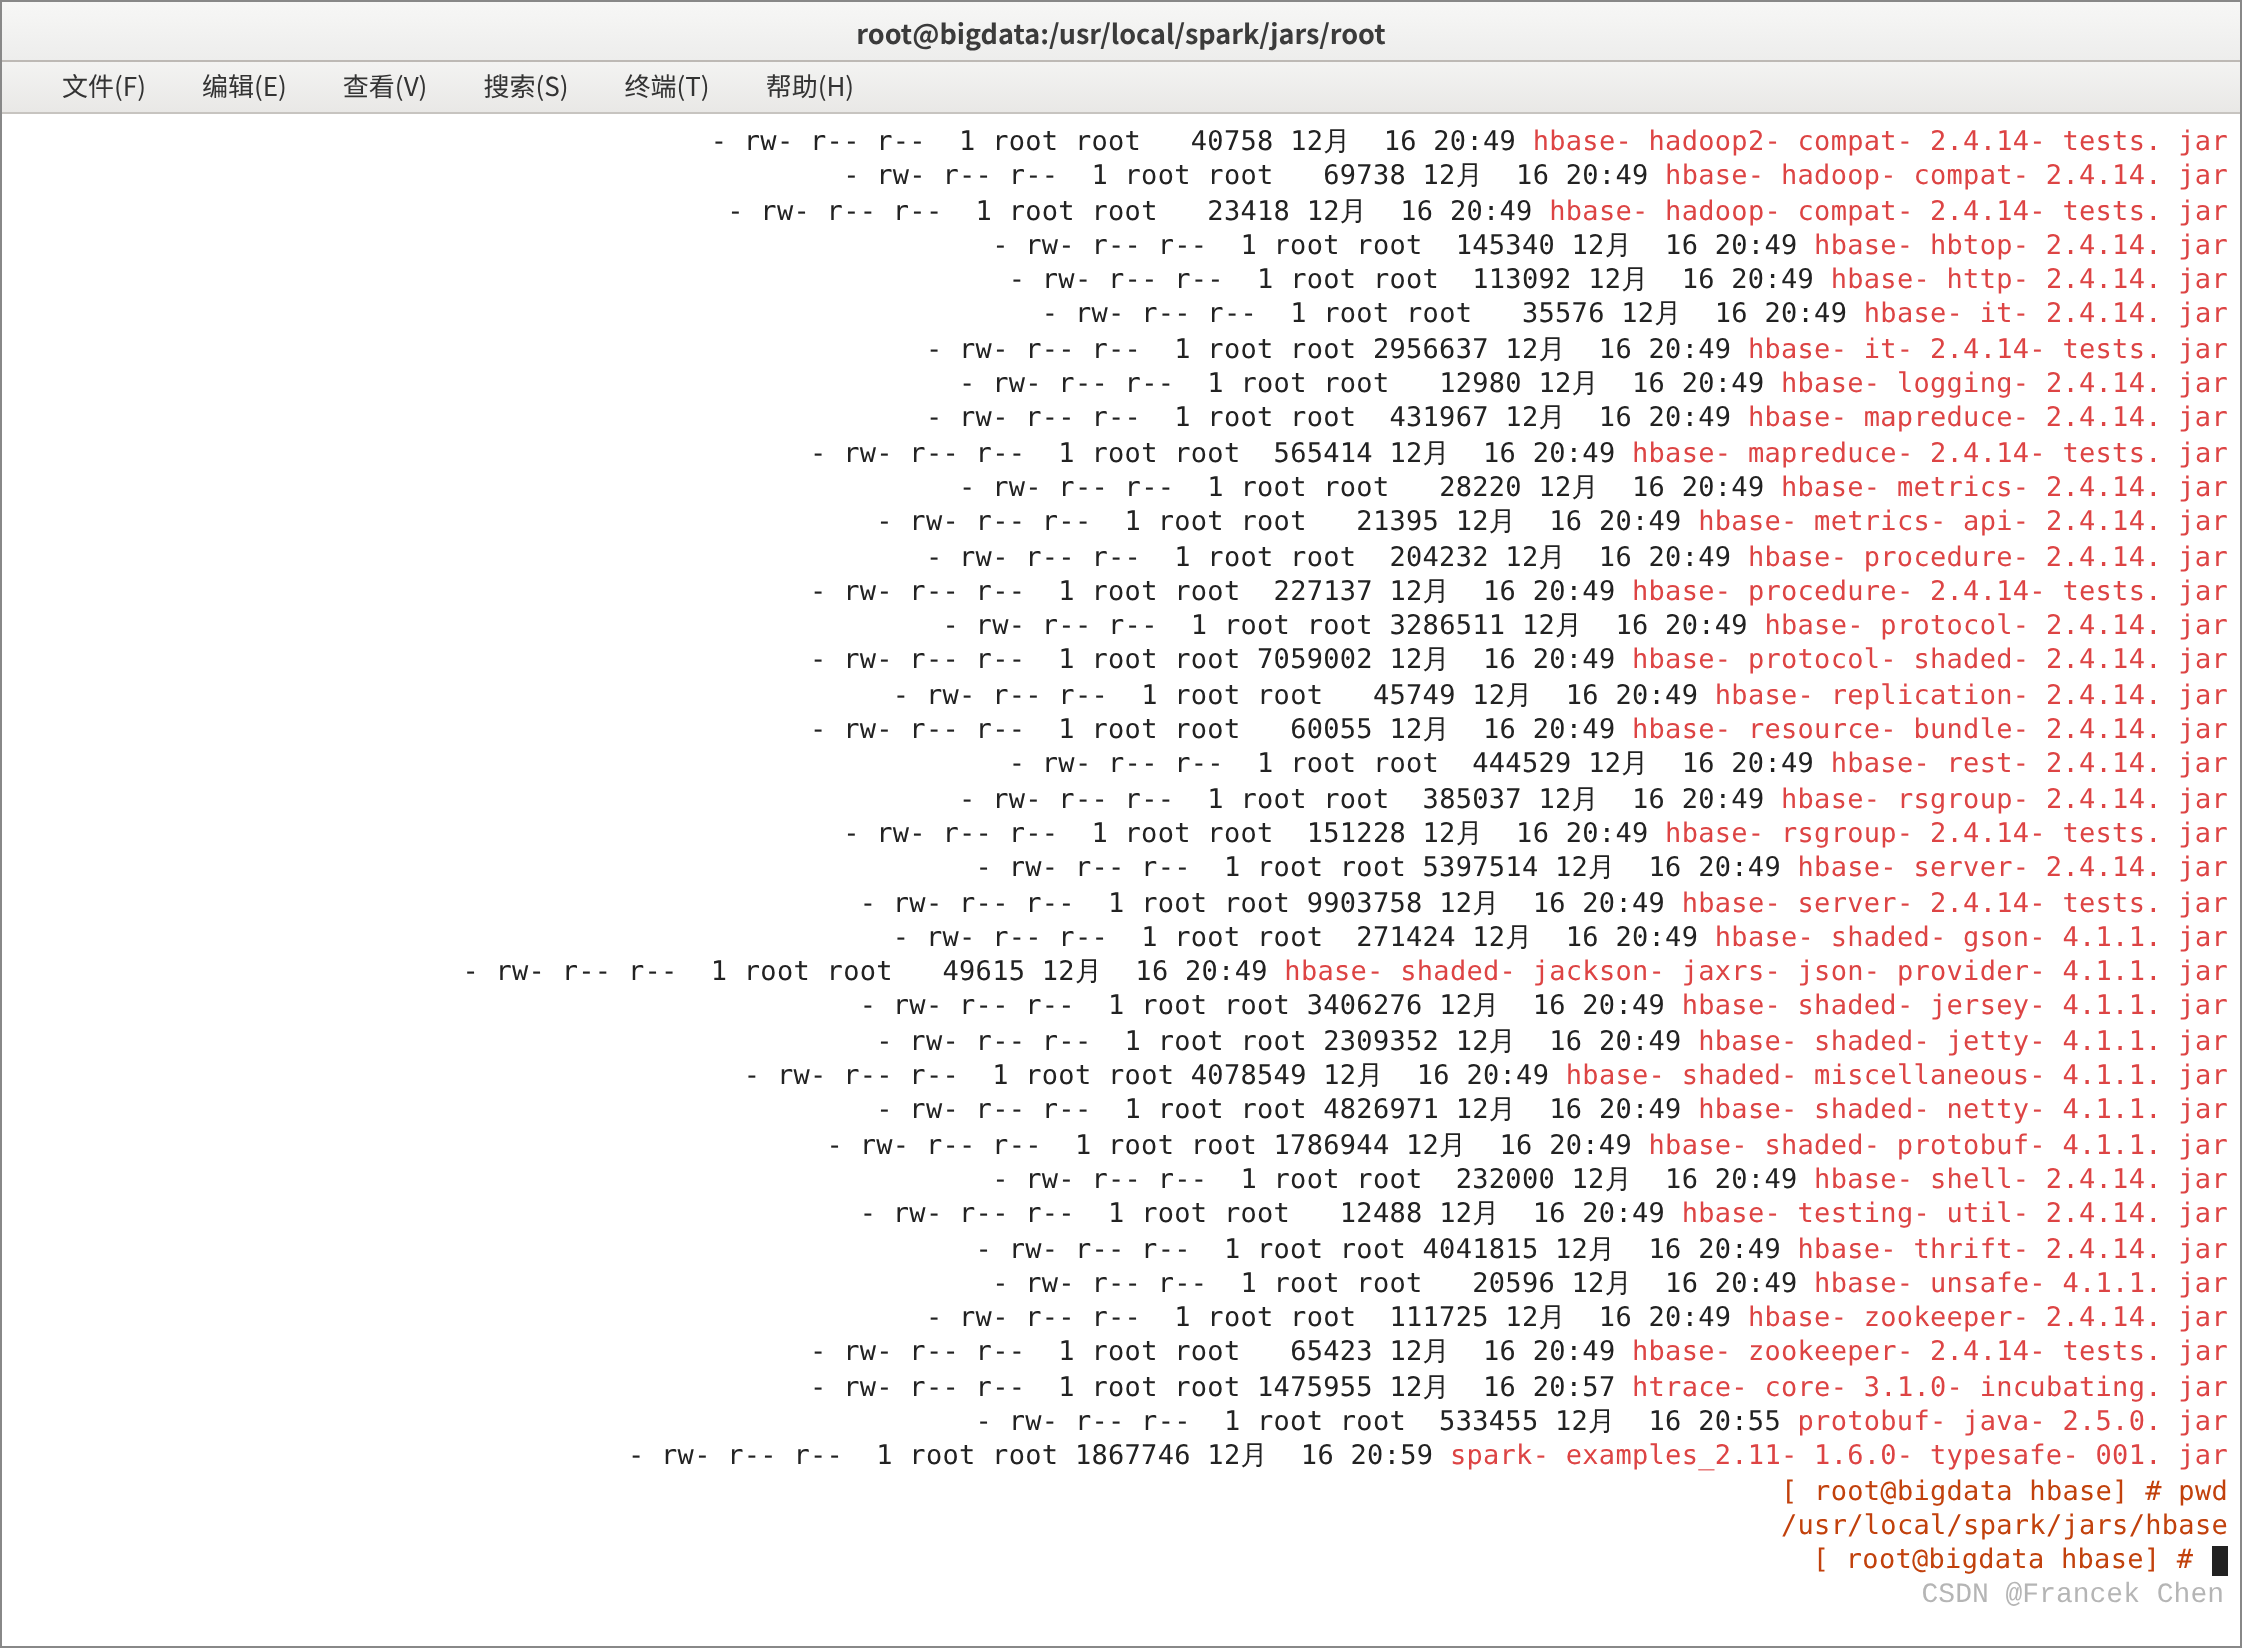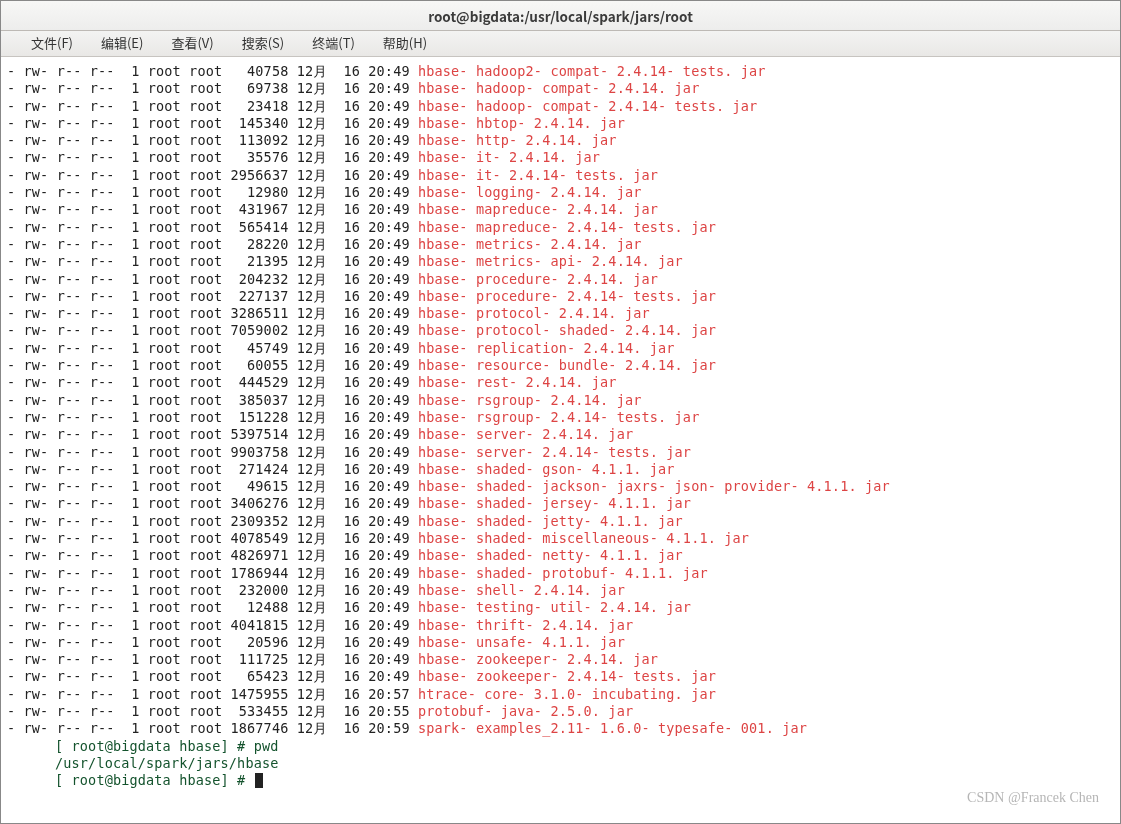--- a/index.html
+++ b/index.html
@@ -41,36 +41,36 @@
   .terminal {
     padding: 6px 6px 4px 6px;
     font-family: "DejaVu Sans Mono","Liberation Mono","Noto Sans Mono","Courier New",monospace;
     font-size: 13.5px;
     line-height: 17.3px;
     white-space: pre;
     color: #222;
     letter-spacing: 0.15px;
     position: relative;
   }
-  .row { display: block; }
+  .row { display: block; text-align: right; }
   .attrs { color: #222; }
   .fname { color: #d44; } 
-  .prompt { color: #14532d; margin-left: 48px; }
+  .prompt { color: #c2410c; margin-left: 48px; }
   .cursor {
     display: inline-block;
     width: 8px; height: 15px;
     background: #222;
     vertical-align: text-bottom;
     margin-left: 1px;
   }
   .watermark {
     position: absolute;
-    right: 21px;
+    right: 8px;
     bottom: 17px;
-    font-family: Liberation Serif, serif;
+    font-family: Liberation Mono, monospace;
     font-size: 14px;
     color: rgba(120,120,120,0.55);
     pointer-events: none;
     margin-top: 20px;
   }
 </style>
 </head>
 <body>
 
 <div class="titlebar">

